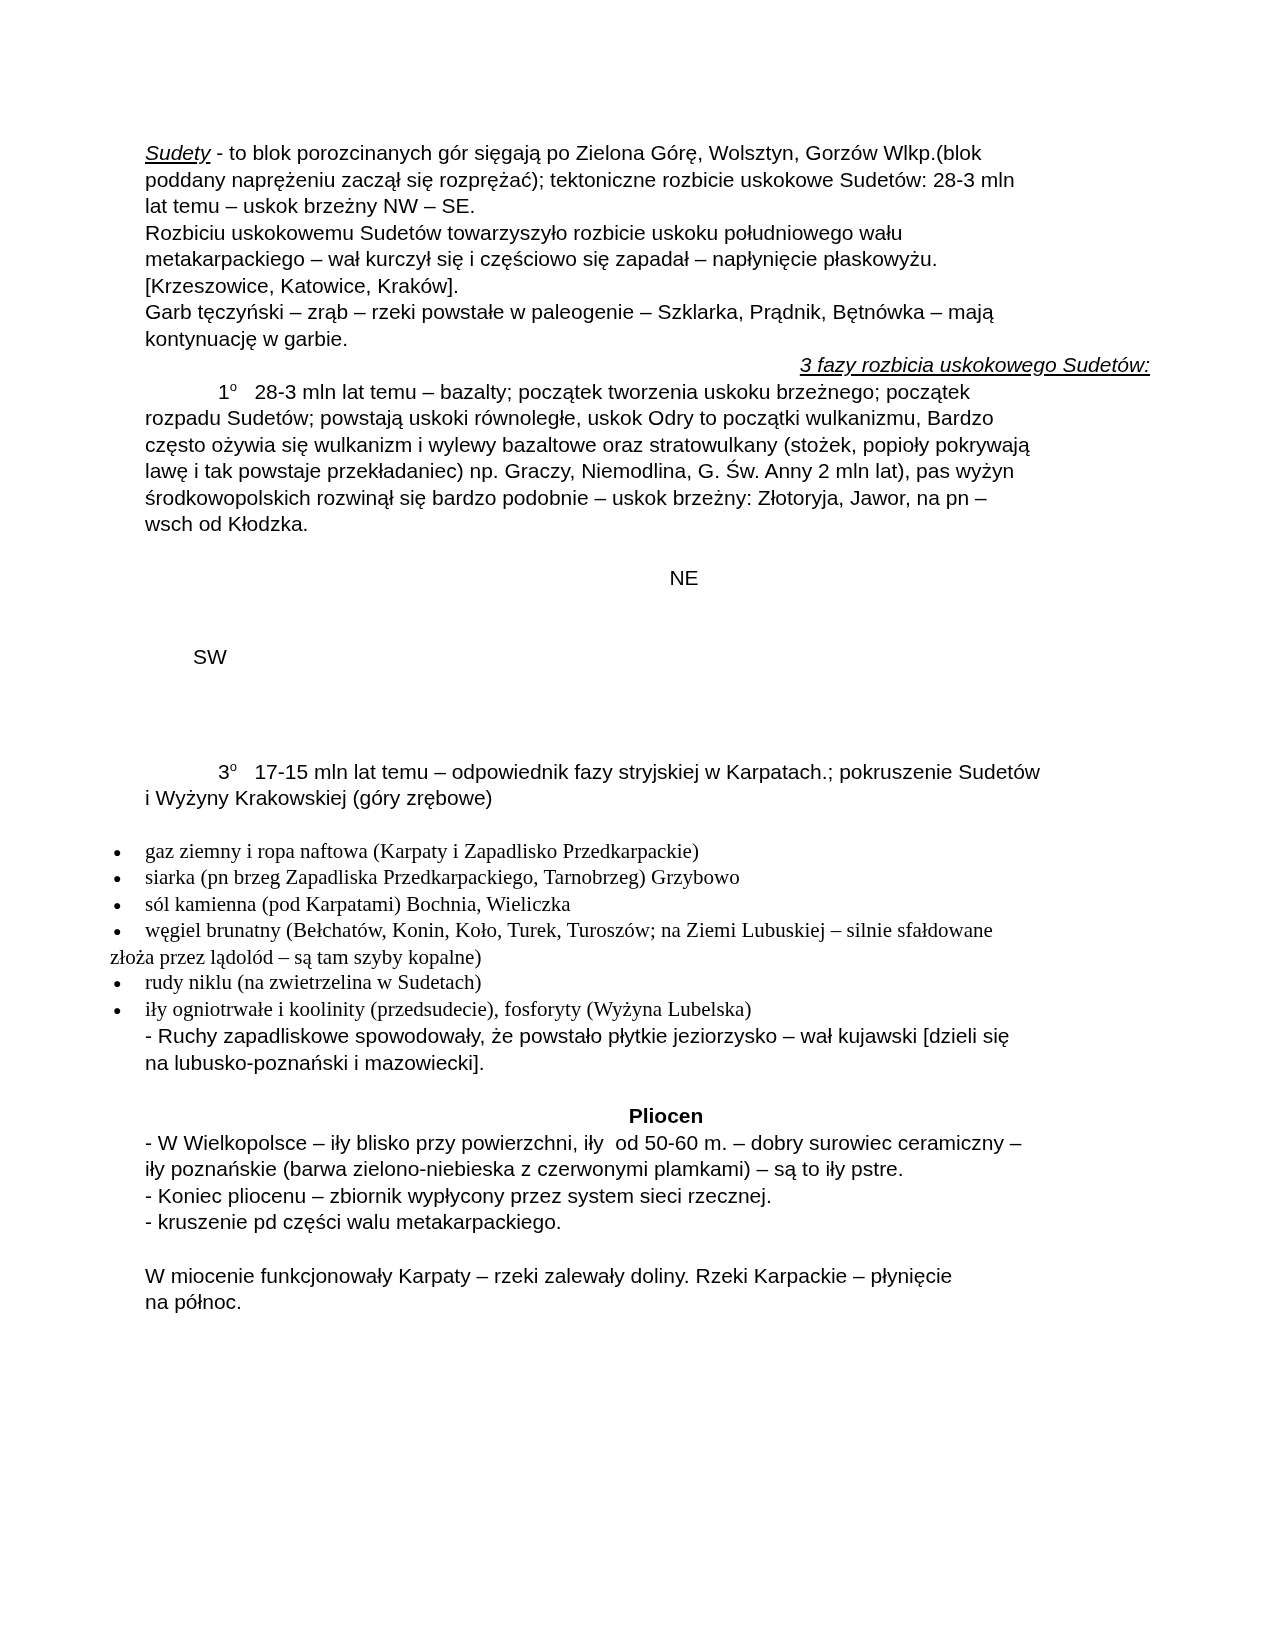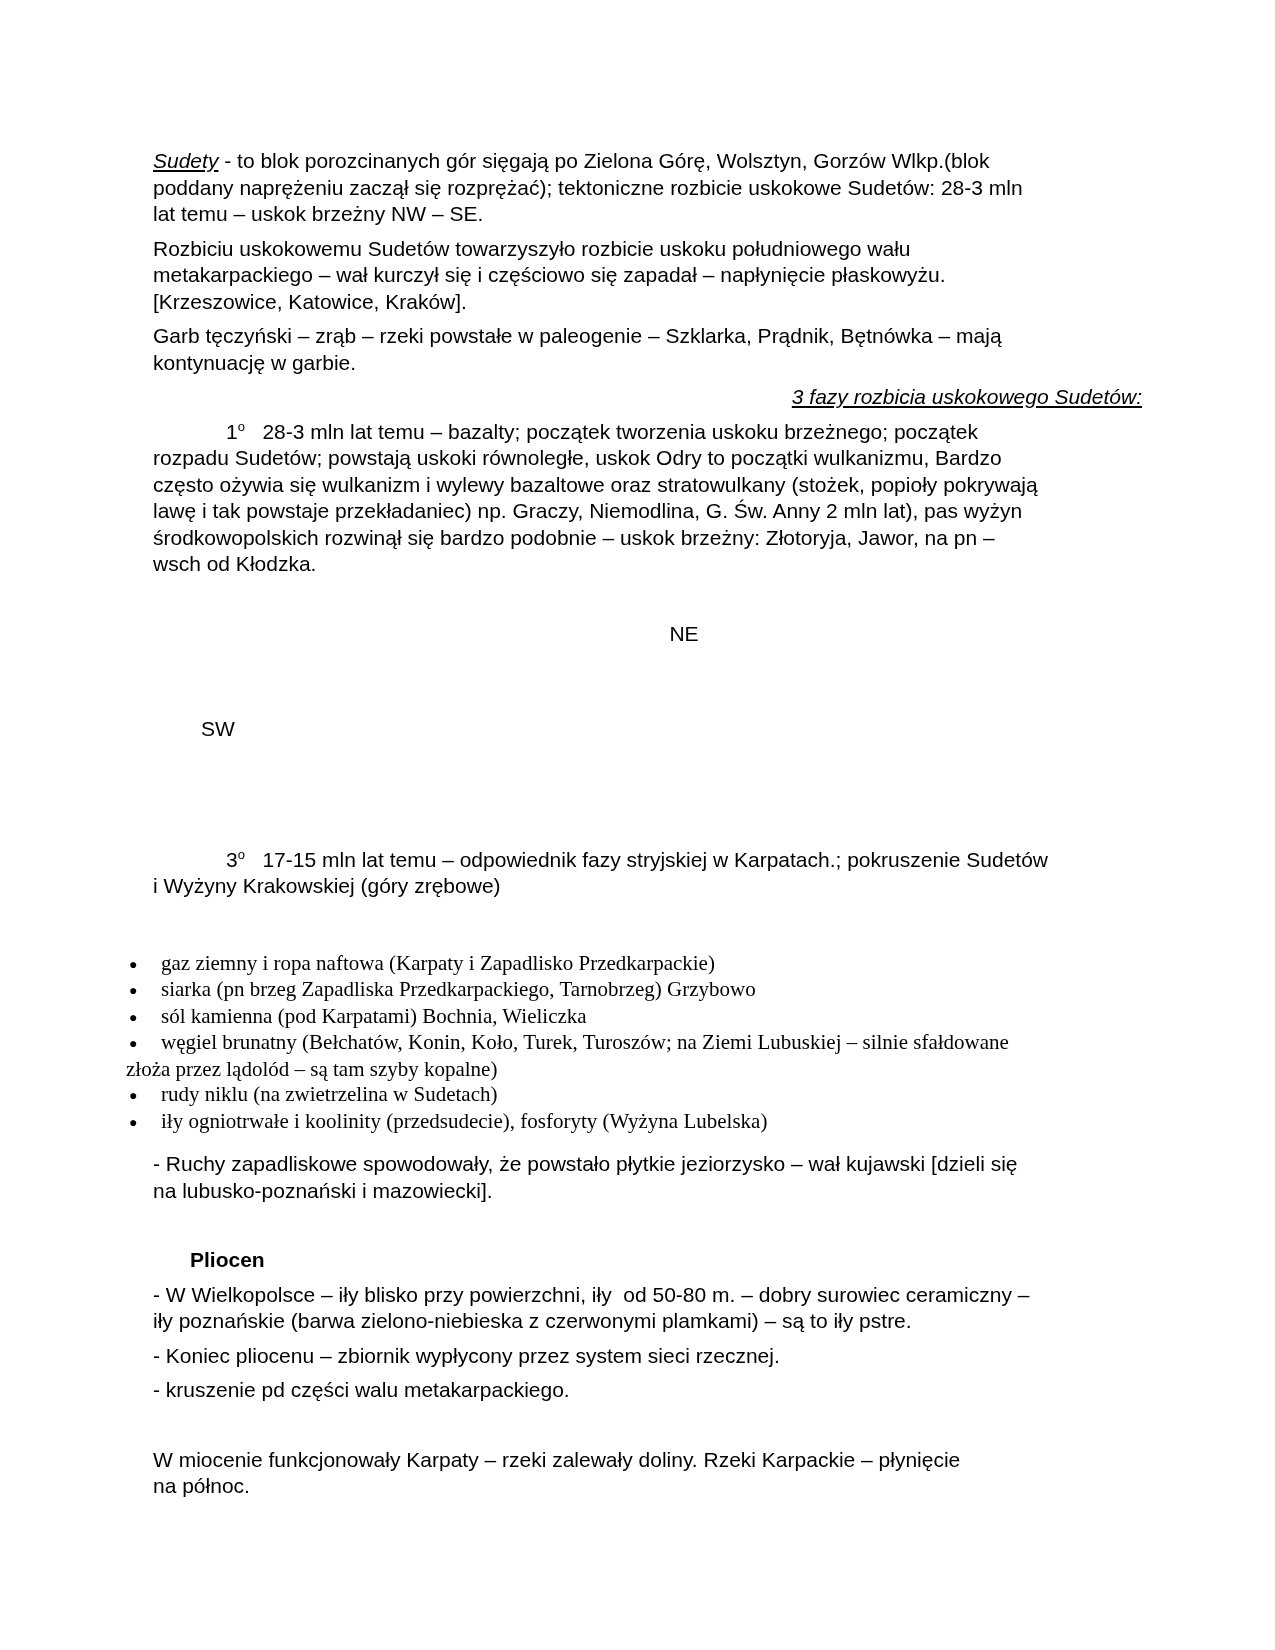--- a/index.html
+++ b/index.html
@@ -11,62 +11,63 @@
     font-size: 21px;
     overflow: hidden;
   }
   .page {
     box-sizing: border-box;
     width: 1275px;
     height: 1650px;
     padding: 140px 125px 0 145px;
   }
   .para {
-    margin: 8px;
+    margin: 0;
     white-space: pre-wrap;
     line-height: 26.5px;
   }
   .lead-underline-italic {
     font-style: italic;
     text-decoration: underline;
   }
   .heading-underline-italic {
     font-style: italic;
     text-decoration: underline;
     text-align: right;
   }
   .indent-tab { text-indent: 73px; }
   .ne-label { text-indent: 73px; text-align: center; }
   .sw-label { text-indent: 48px; }
   sup { font-size: 13px; line-height: 0; vertical-align: super; }
   .sp27 { height: 27px; }
   .sp53 { height: 53px; }
   .sp88 { height: 88px; }
   .bullet-list {
-    margin: 16px;
+    margin: 0;
     padding: 0;
     list-style: none;
     font-family: "Liberation Serif", serif;
   }
   .bullet-item {
     margin-left: -35px;
     white-space: pre-wrap;
     line-height: 25.5px;
   }
   .dot {
     display: inline-block;
     box-sizing: border-box;
     width: 35px;
     padding-left: 3px;
     font-size: 14px;
     vertical-align: 1px;
   }
   .pliocen-head {
     font-weight: bold;
     text-indent: 37px;
+    text-align: center;
   }
 </style>
 </head>
 <body>
 
 <div class="page">
 
   <p class="para"><span class="lead-underline-italic">Sudety</span><span> - to blok porozcinanych gór sięgają po Zielona Górę, Wolsztyn, Gorzów Wlkp.(blok
 poddany naprężeniu zaczął się rozprężać); tektoniczne rozbicie uskokowe Sudetów: 28-3 mln
 lat temu – uskok brzeżny NW – SE.</span></p>
@@ -114,21 +115,21 @@
     <li class="bullet-item"><span class="dot">●</span><span>iły ogniotrwałe i koolinity (przedsudecie), fosforyty (Wyżyna Lubelska)</span></li>
   </ul>
 
   <p class="para">- Ruchy zapadliskowe spowodowały, że powstało płytkie jeziorzysko – wał kujawski [dzieli się
 na lubusko-poznański i mazowiecki].</p>
 
   <div class="sp27"></div>
 
   <p class="para pliocen-head">Pliocen</p>
 
-  <p class="para">- W Wielkopolsce – iły blisko przy powierzchni, iły  od 50-80 m. – dobry surowiec ceramiczny –
+  <p class="para">- W Wielkopolsce – iły blisko przy powierzchni, iły  od 50-60 m. – dobry surowiec ceramiczny –
 iły poznańskie (barwa zielono-niebieska z czerwonymi plamkami) – są to iły pstre.</p>
   <p class="para">- Koniec pliocenu – zbiornik wypłycony przez system sieci rzecznej.</p>
   <p class="para">- kruszenie pd części walu metakarpackiego.</p>
 
   <div class="sp27"></div>
 
   <p class="para">W miocenie funkcjonowały Karpaty – rzeki zalewały doliny. Rzeki Karpackie – płynięcie
 na północ.</p>
 
 </div>

